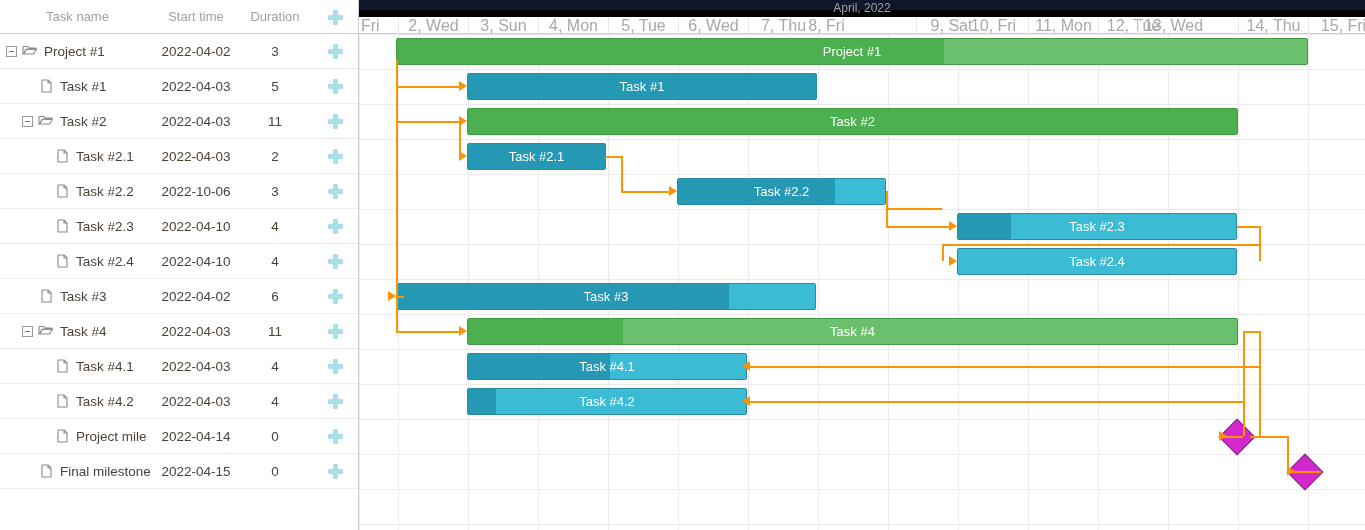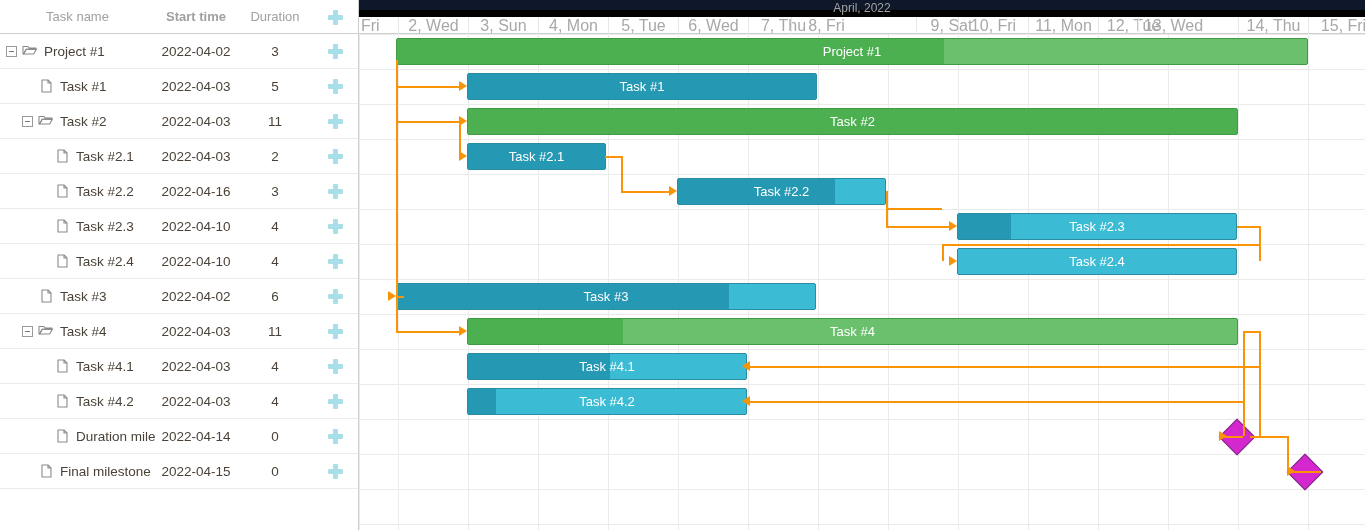--- a/index.html
+++ b/index.html
@@ -19,21 +19,21 @@
   }
   .grid-head {
     height: 34px; display: flex; 
     border-bottom: 1px solid #cecece; background: #fff;
   }
   .gh-cell {
     color: #a0a0a0; font-size: 13px; text-align: center;
     line-height: 33px; white-space: nowrap; overflow: hidden;
   }
   .gh-name { width: 155px; }
-  .gh-start { width: 82px; font-weight: bold; }
+  .gh-start { width: 82px; }
   .gh-dur { width: 76px; }
   .gh-add { width: 45px; text-align: center; }
   .plus-icon {
     display: inline-block; width: 15px; height: 15px; position: relative; vertical-align: middle;
   }
   .plus-icon::before, .plus-icon::after {
     content: ""; position: absolute; background: #a8dfe8; border-radius: 1px;
   }
   .plus-icon::before { left: 0; top: 5px; width: 15px; height: 5px; }
   .plus-icon::after { top: 0; left: 5px; height: 15px; width: 5px; }
@@ -202,21 +202,21 @@
             <div class="indent" style="width: 38px; flex: 0 0 38px;"></div>
             <div class="tog-spacer"></div>
             <span class="icn">
               <svg width="16" height="16" viewBox="0 0 16 16">
                 <path d="M4 2h6l3 3v9H4z" fill="#fff" stroke="#8a8a8a" stroke-width="1.1" stroke-linejoin="round"></path>
                 <path d="M10 2v3h3" fill="none" stroke="#8a8a8a" stroke-width="1.1" stroke-linejoin="round"></path>
               </svg>
             </span>
             <span>Task #2.2</span>
           </div>
-          <div class="c-start">2022-04-16</div>
+          <div class="c-start">2022-10-06</div>
           <div class="c-dur">3</div>
           <div class="c-add"><span class="plus-icon"></span></div>
         </div>
         <div class="grid-row">
           <div class="c-name">
             <div class="indent" style="width: 38px; flex: 0 0 38px;"></div>
             <div class="tog-spacer"></div>
             <span class="icn">
               <svg width="16" height="16" viewBox="0 0 16 16">
                 <path d="M4 2h6l3 3v9H4z" fill="#fff" stroke="#8a8a8a" stroke-width="1.1" stroke-linejoin="round"></path>
@@ -312,21 +312,21 @@
         <div class="grid-row">
           <div class="c-name">
             <div class="indent" style="width: 38px; flex: 0 0 38px;"></div>
             <div class="tog-spacer"></div>
             <span class="icn">
               <svg width="16" height="16" viewBox="0 0 16 16">
                 <path d="M4 2h6l3 3v9H4z" fill="#fff" stroke="#8a8a8a" stroke-width="1.1" stroke-linejoin="round"></path>
                 <path d="M10 2v3h3" fill="none" stroke="#8a8a8a" stroke-width="1.1" stroke-linejoin="round"></path>
               </svg>
             </span>
-            <span>Duration mile</span>
+            <span>Project mile</span>
           </div>
           <div class="c-start">2022-04-14</div>
           <div class="c-dur">0</div>
           <div class="c-add"><span class="plus-icon"></span></div>
         </div>
         <div class="grid-row">
           <div class="c-name">
             <div class="indent" style="width: 22px; flex: 0 0 22px;"></div>
             <div class="tog-spacer"></div>
             <span class="icn">

